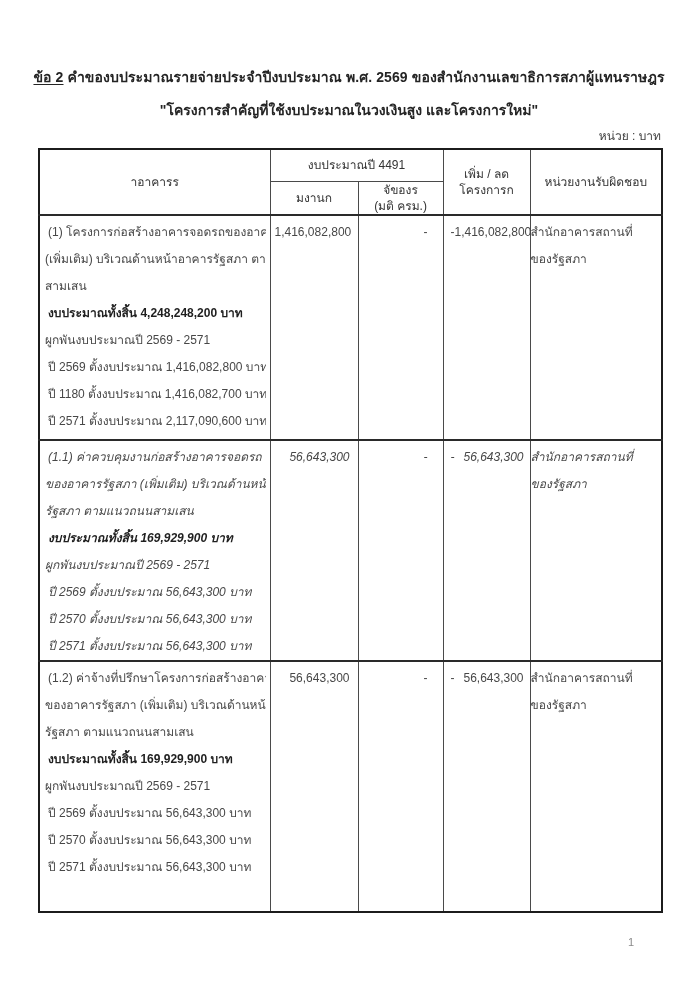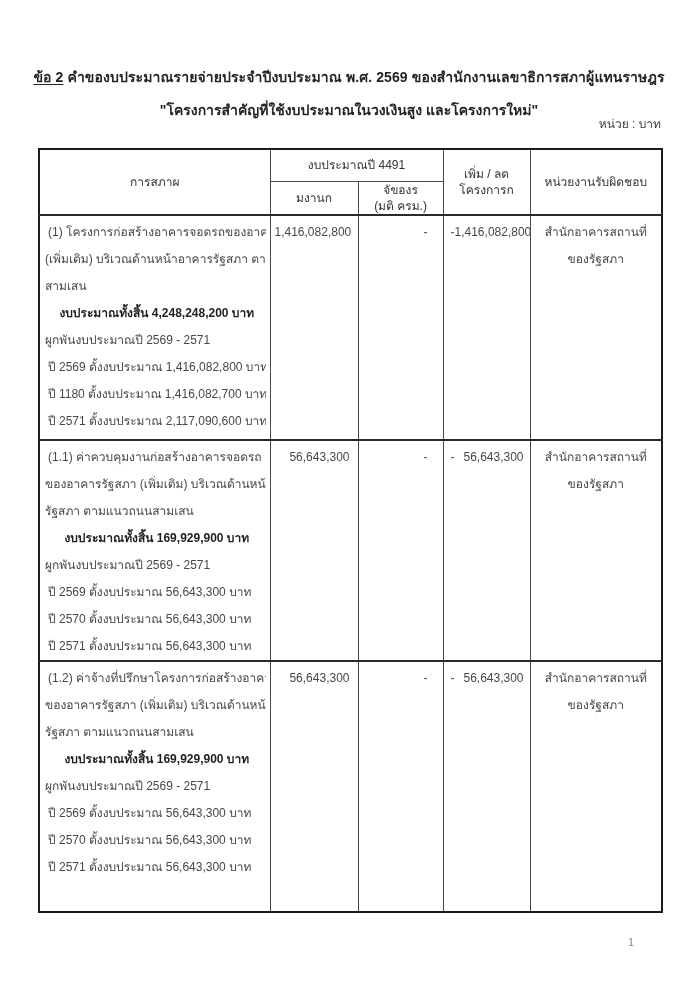--- a/index.html
+++ b/index.html
@@ -33,21 +33,21 @@
     position: absolute;
     top: 99px; left: 0;
     width: 100%;
     text-align: center;
     font-size: 14px;
     font-weight: bold;
     color: #242424;
   }
   .unit-label {
     position: absolute;
-    top: 114px;
+    top: 126px;
     right: 37px;
     font-size: 12px;
     color: #3d3d3d;
   }
 
   
   table.budget-table {
     position: absolute;
     top: 148px;
     left: 38px;
@@ -70,51 +70,50 @@
     text-align: center;
     vertical-align: middle;
     font-size: 12px;
     line-height: 16px;
     background: #ffffff;
   }
   tr.hdr-top { height: 32px; }
   tr.hdr-sub { height: 33px; }
 
   tr.row-1 { height: 225px; }
-  tr.row-2 { height: 186px; }
+  tr.row-2 { height: 186px; font-style: italic; }
   tr.row-3 { height: 251px; }
 
   td { vertical-align: top; background: #ffffff; }
 
   .desc { padding: 3px 4px 0 5px; }
   .desc .ln {
     line-height: 27px;
     white-space: nowrap;
     overflow: hidden;
   }
   .desc .ln.indent { padding-left: 3px; }
-  .desc .ln.bold { font-weight: bold; color: #1f1f1f; text-align: center; }
+  .desc .ln.bold { font-weight: bold; color: #1f1f1f; }
 
   .num {
     text-align: right;
     padding: 3px 8px 0 4px;
     line-height: 27px;
   }
   .alloc { padding-right: 15px; }
 
   .change-wrap {
     display: flex;
     justify-content: space-between;
     align-items: flex-start;
     padding: 3px 6px 0 7px;
     line-height: 27px;
   }
 
   .agency {
-    text-align: center;
     padding-top: 3px;
   }
   .agency .ln { line-height: 27px; }
 
   .page-number {
     position: absolute;
     top: 936px;
     left: 628px;
     font-size: 11px;
     color: #8a8a8a;
@@ -136,21 +135,21 @@
   <table class="budget-table">
     <colgroup>
       <col style="width:231px">
       <col style="width:88px">
       <col style="width:85px">
       <col style="width:87px">
       <col style="width:132px">
     </colgroup>
     <thead>
       <tr class="hdr-top">
-        <th rowspan="2">การสภาผ</th>
+        <th rowspan="2">าอาคารร</th>
         <th colspan="2">งบประมาณปี 4491</th>
         <th rowspan="2">
           <div>เพิ่ม / ลด</div>
           <div>โครงการก</div>
         </th>
         <th rowspan="2">หน่วยงานรับผิดชอบ</th>
       </tr>
       <tr class="hdr-sub">
         <th>มงานก</th>
         <th>

